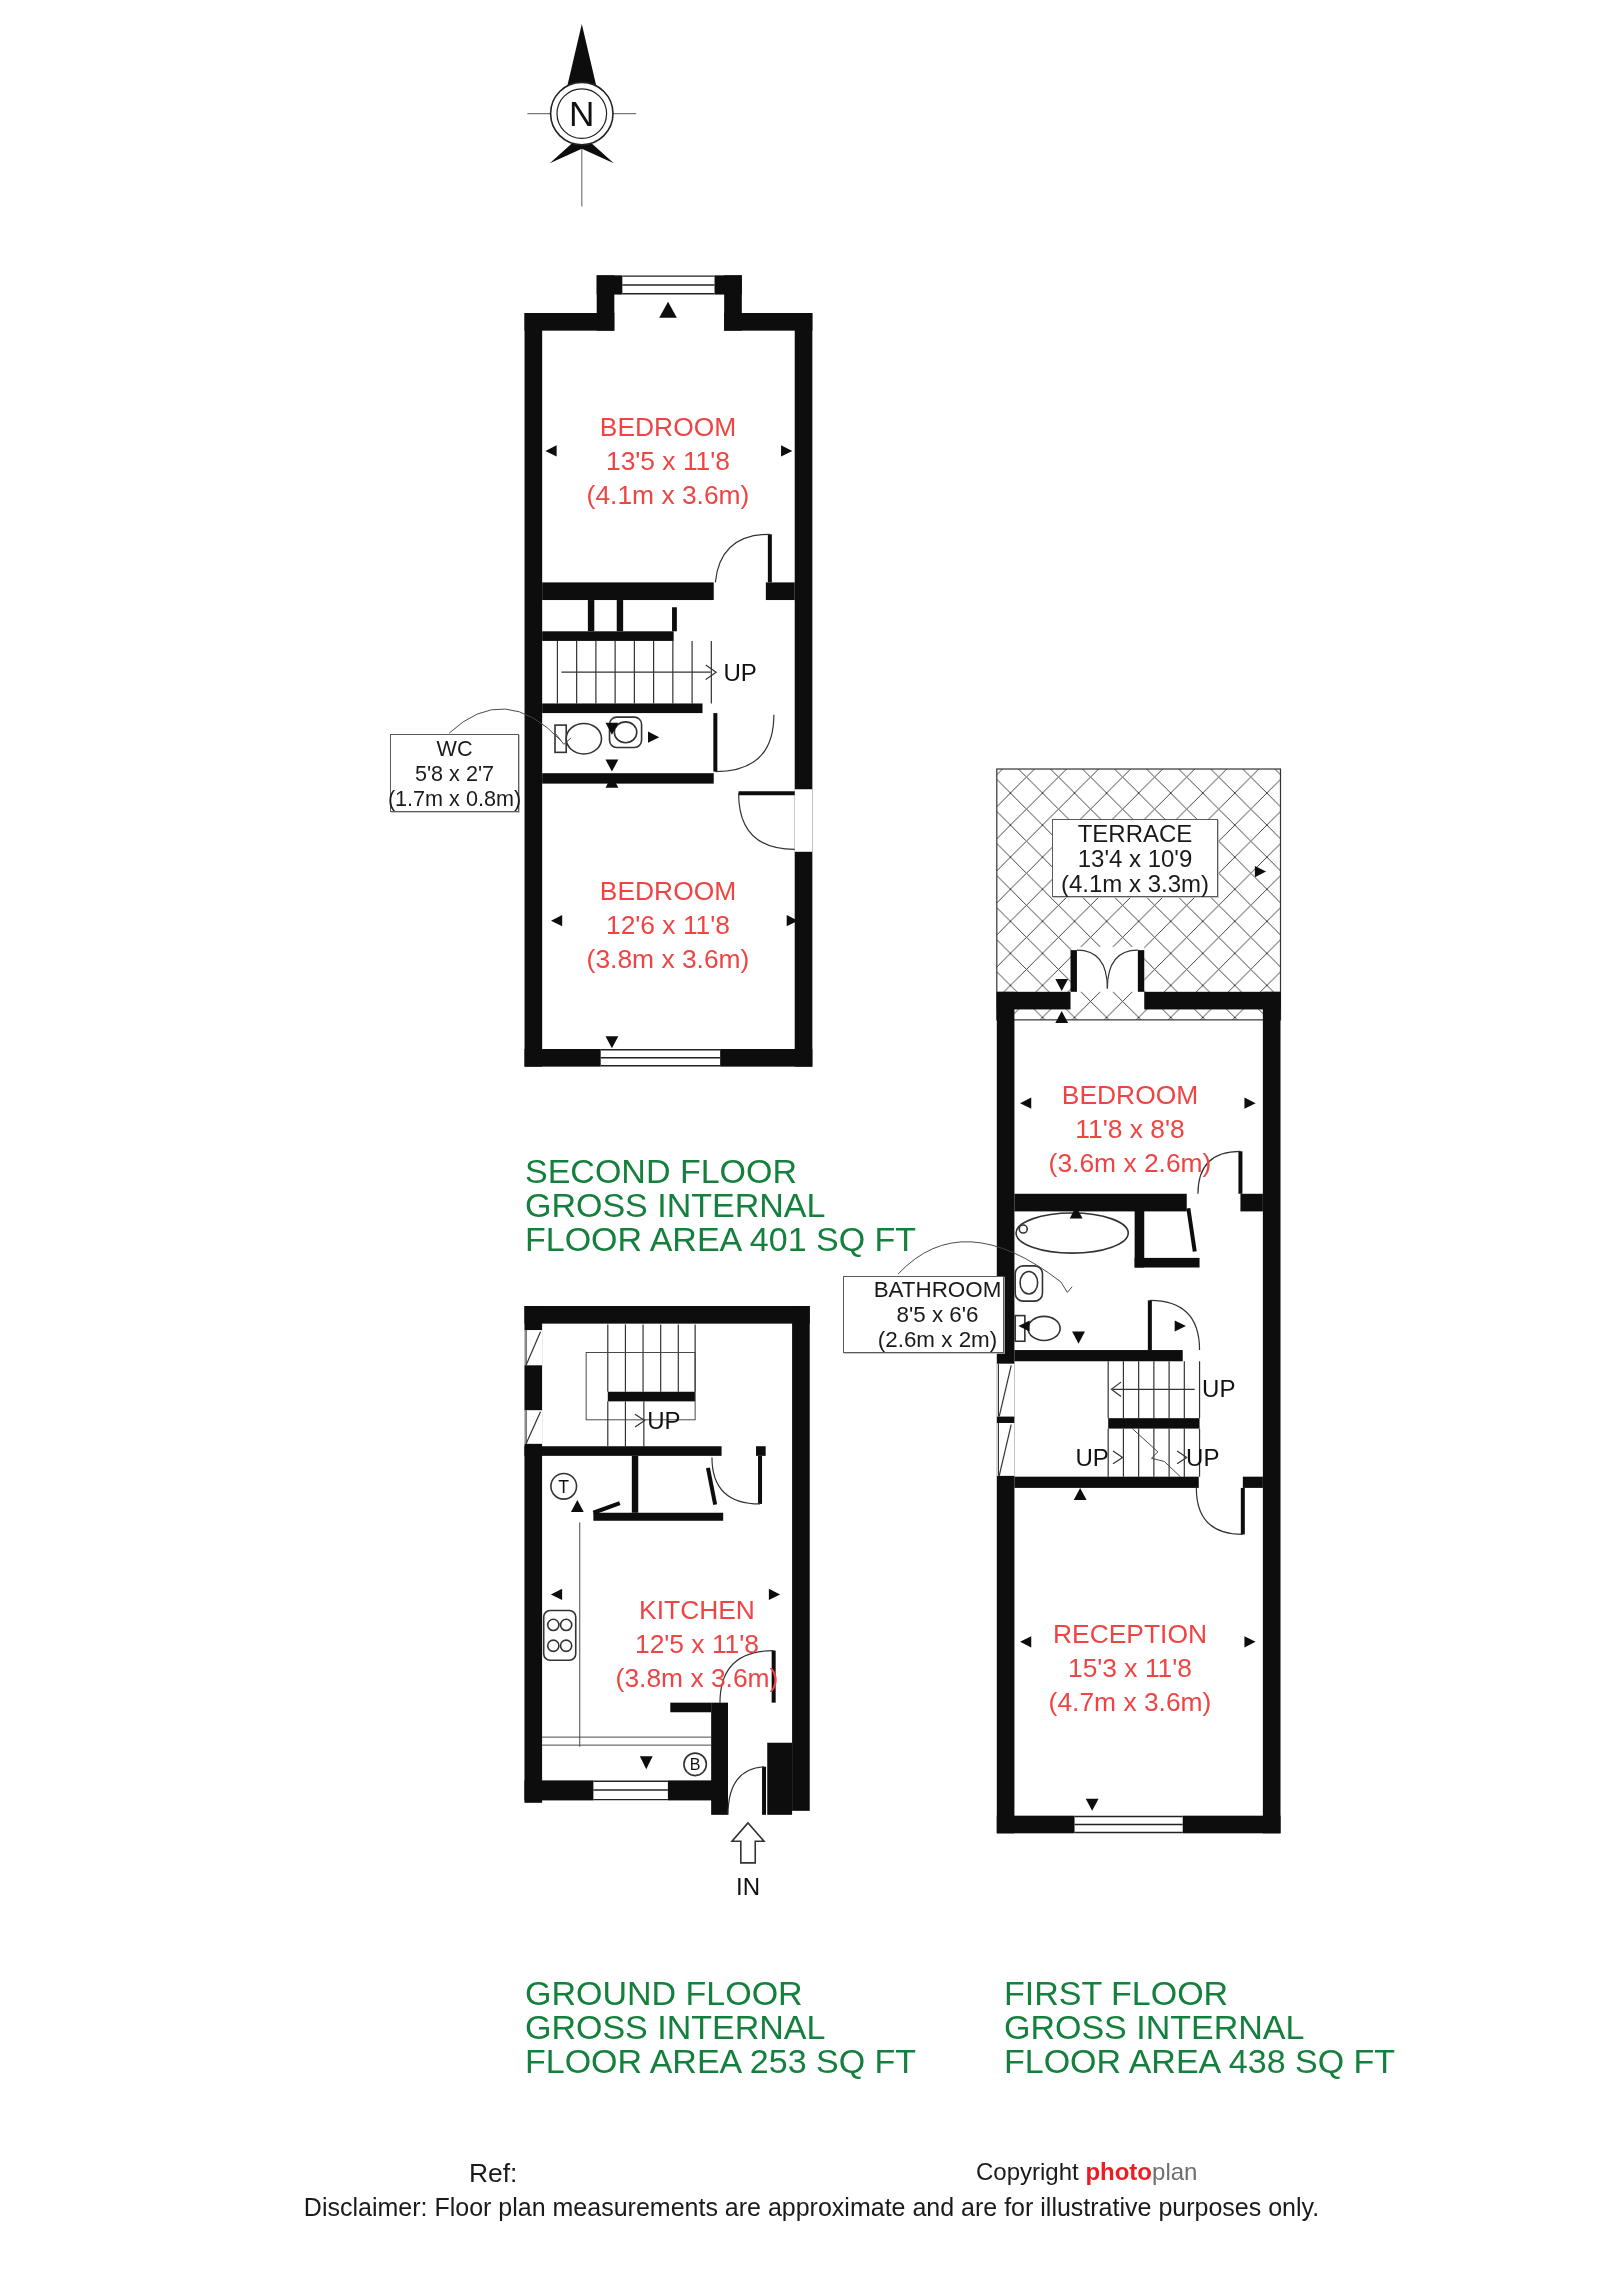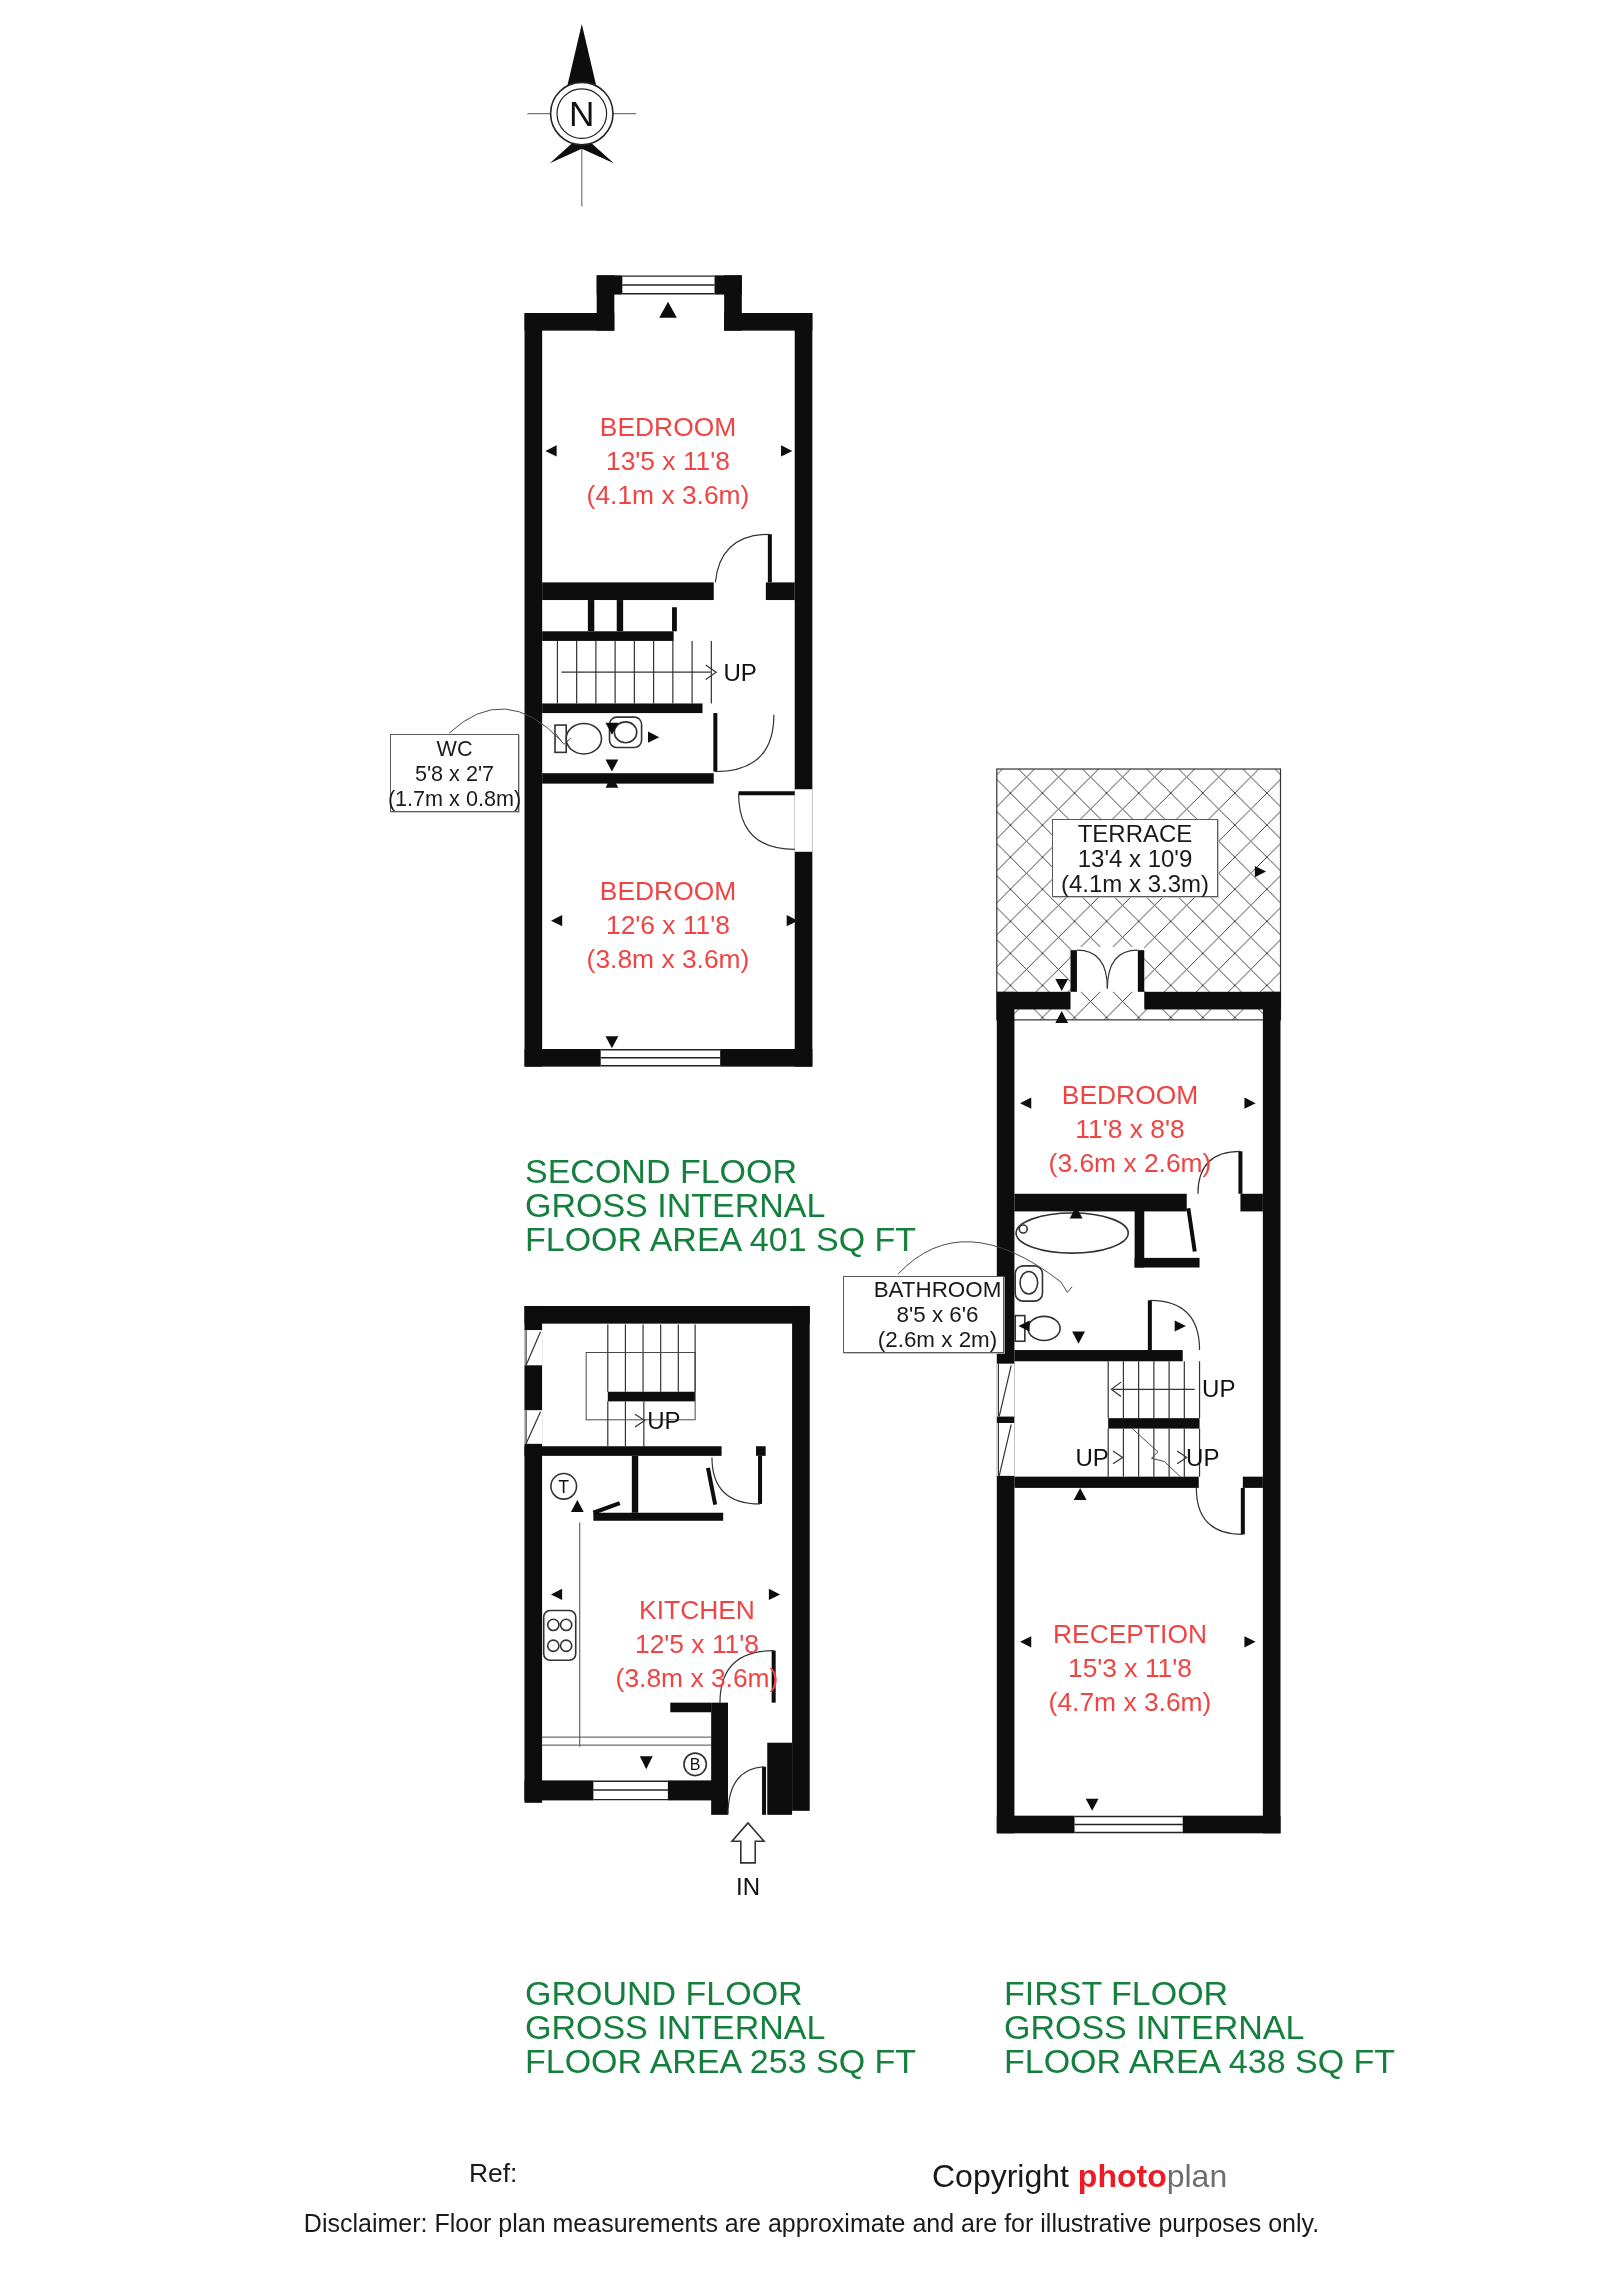--- a/index.html
+++ b/index.html
@@ -371,20 +371,20 @@
     <div>15'3 x 11'8</div>
     <div>(4.7m x 3.6m)</div>
   </div>
   <div class="floor-title" style="left:1004px;top:1976px;">
     <div>FIRST FLOOR</div>
     <div>GROSS INTERNAL</div>
     <div>FLOOR AREA 438 SQ FT</div>
   </div>
 
   <div class="abs" style="left:469px;top:2158px;font-size:26.4px;">Ref:</div>
-  <div class="abs" style="left:932px;top:2158px;font-size:32px;">
+  <div class="abs" style="left:976px;top:2158px;font-size:24px;">
     <span>Copyright</span>
     <span style="color:#ed1c24;font-weight:bold;">photo</span><span style="color:#6d6e71;">plan</span>
   </div>
-  <div class="footer-line footer-small" style="top:2193px;margin-top:16px;">Disclaimer: Floor plan measurements are approximate and are for illustrative purposes only.</div>
+  <div class="footer-line footer-small" style="top:2193px;">Disclaimer: Floor plan measurements are approximate and are for illustrative purposes only.</div>
 
 </div>
 
 
 </body></html>

